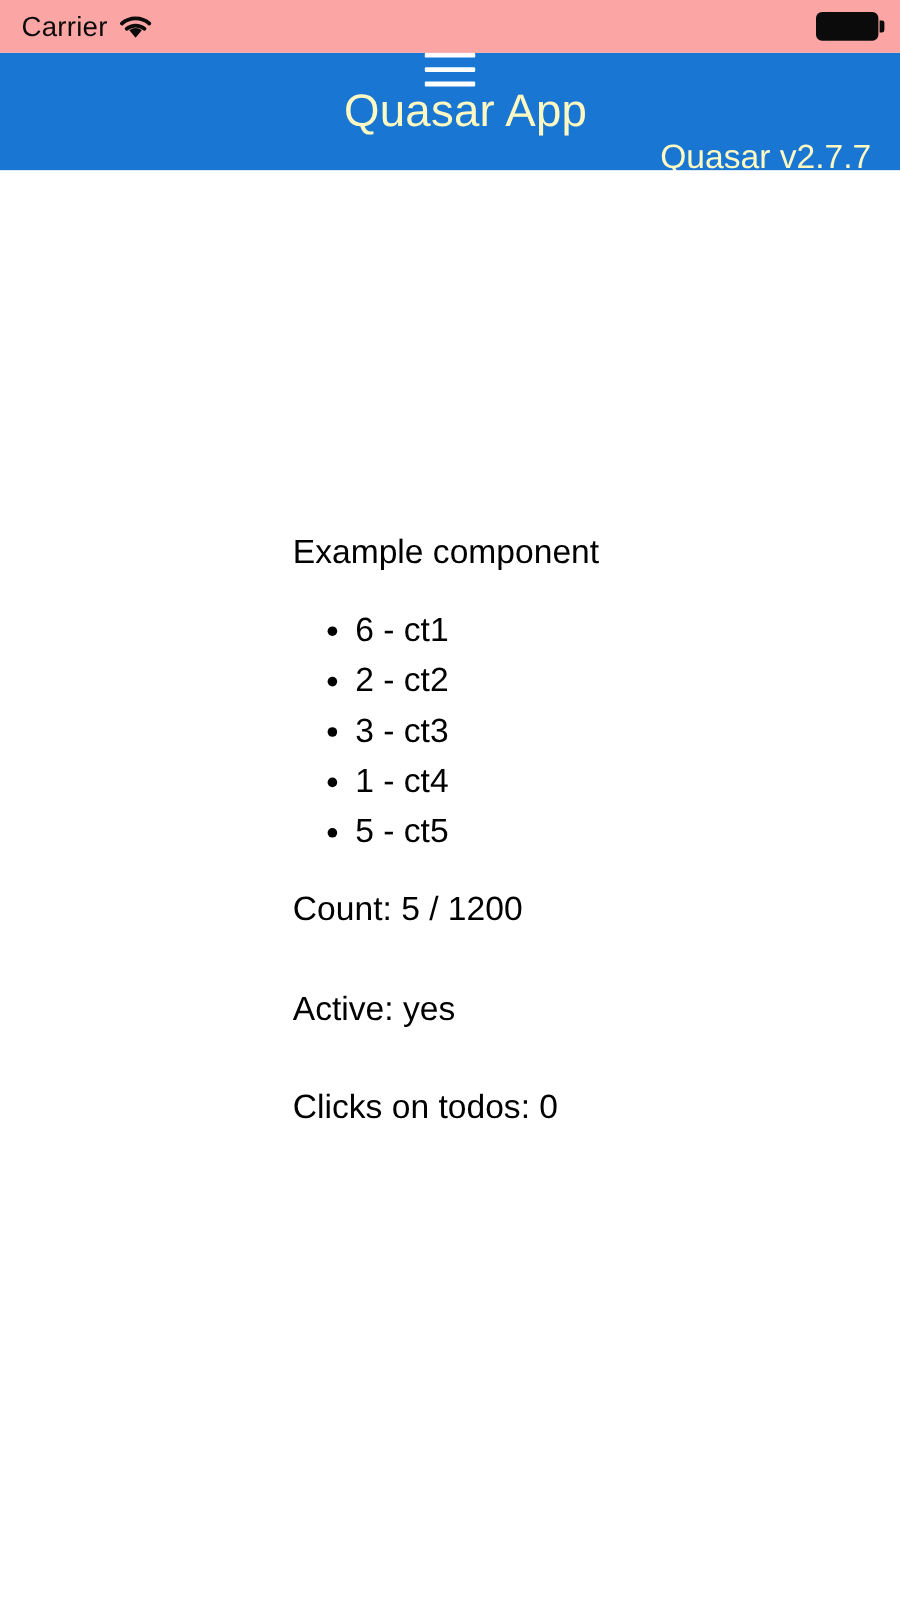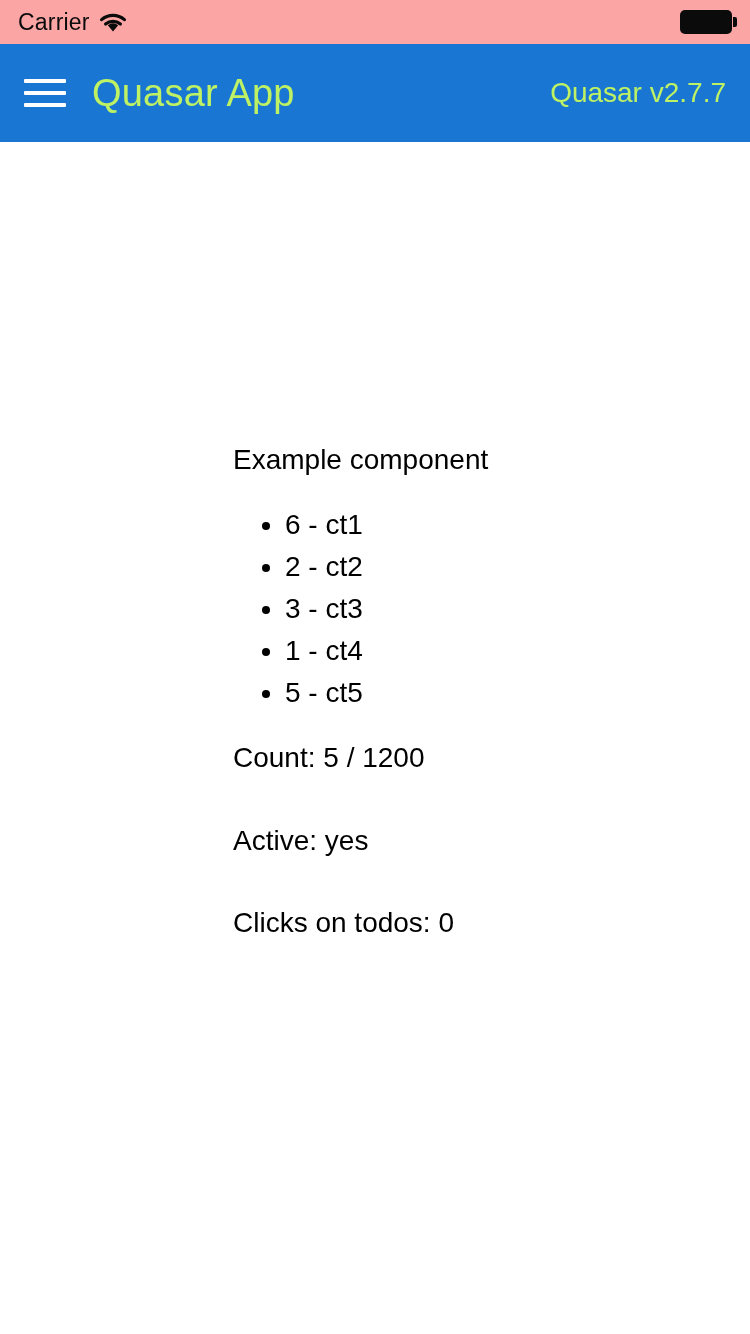--- a/index.html
+++ b/index.html
@@ -71,21 +71,22 @@
   }
 
   
   .toolbar {
     height: 98px;
     background: #1976d2;
     display: flex;
     align-items: center;
     padding: 0 24px;
     box-sizing: border-box;
-    color: #bef264;
+    color: #fef9c3;
+    flex-direction: column;
   }
   .menu-icon {
     width: 42px;
     height: 34px;
     display: flex;
     flex-direction: column;
     justify-content: center;
     gap: 8px;
     cursor: pointer;
   }
@@ -111,21 +112,21 @@
 
   
   .page {
     height: calc(1334px - 44px - 98px);
     background: #ffffff;
     position: relative;
   }
   .content {
     position: absolute;
     top: 300px;
-    left: 233px;
+    left: 244px;
     right: 40px;
     color: #000000;
   }
   .component-title {
     font-size: 28px;
     line-height: 1.3;
     margin-bottom: 26px;
   }
   ul.todo-list {
     list-style: disc;

